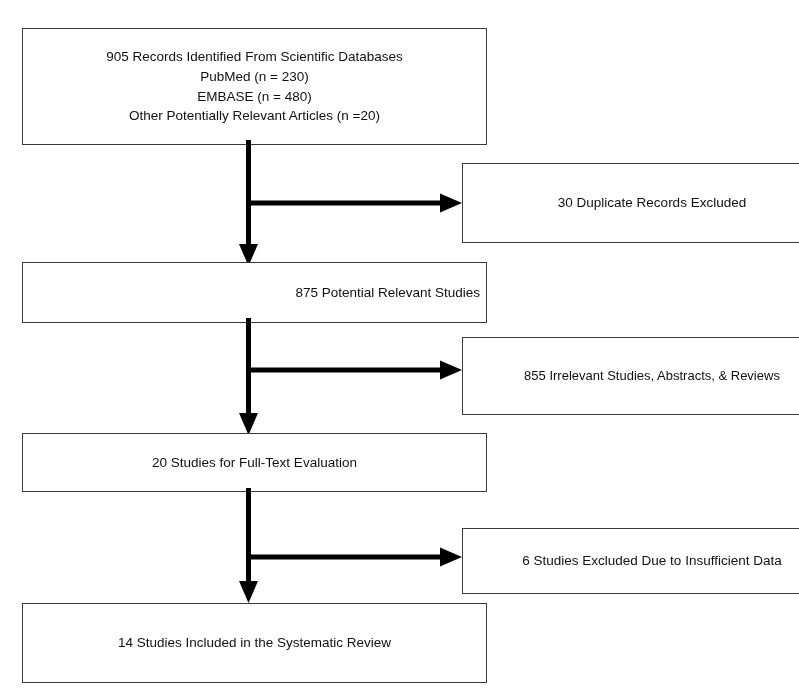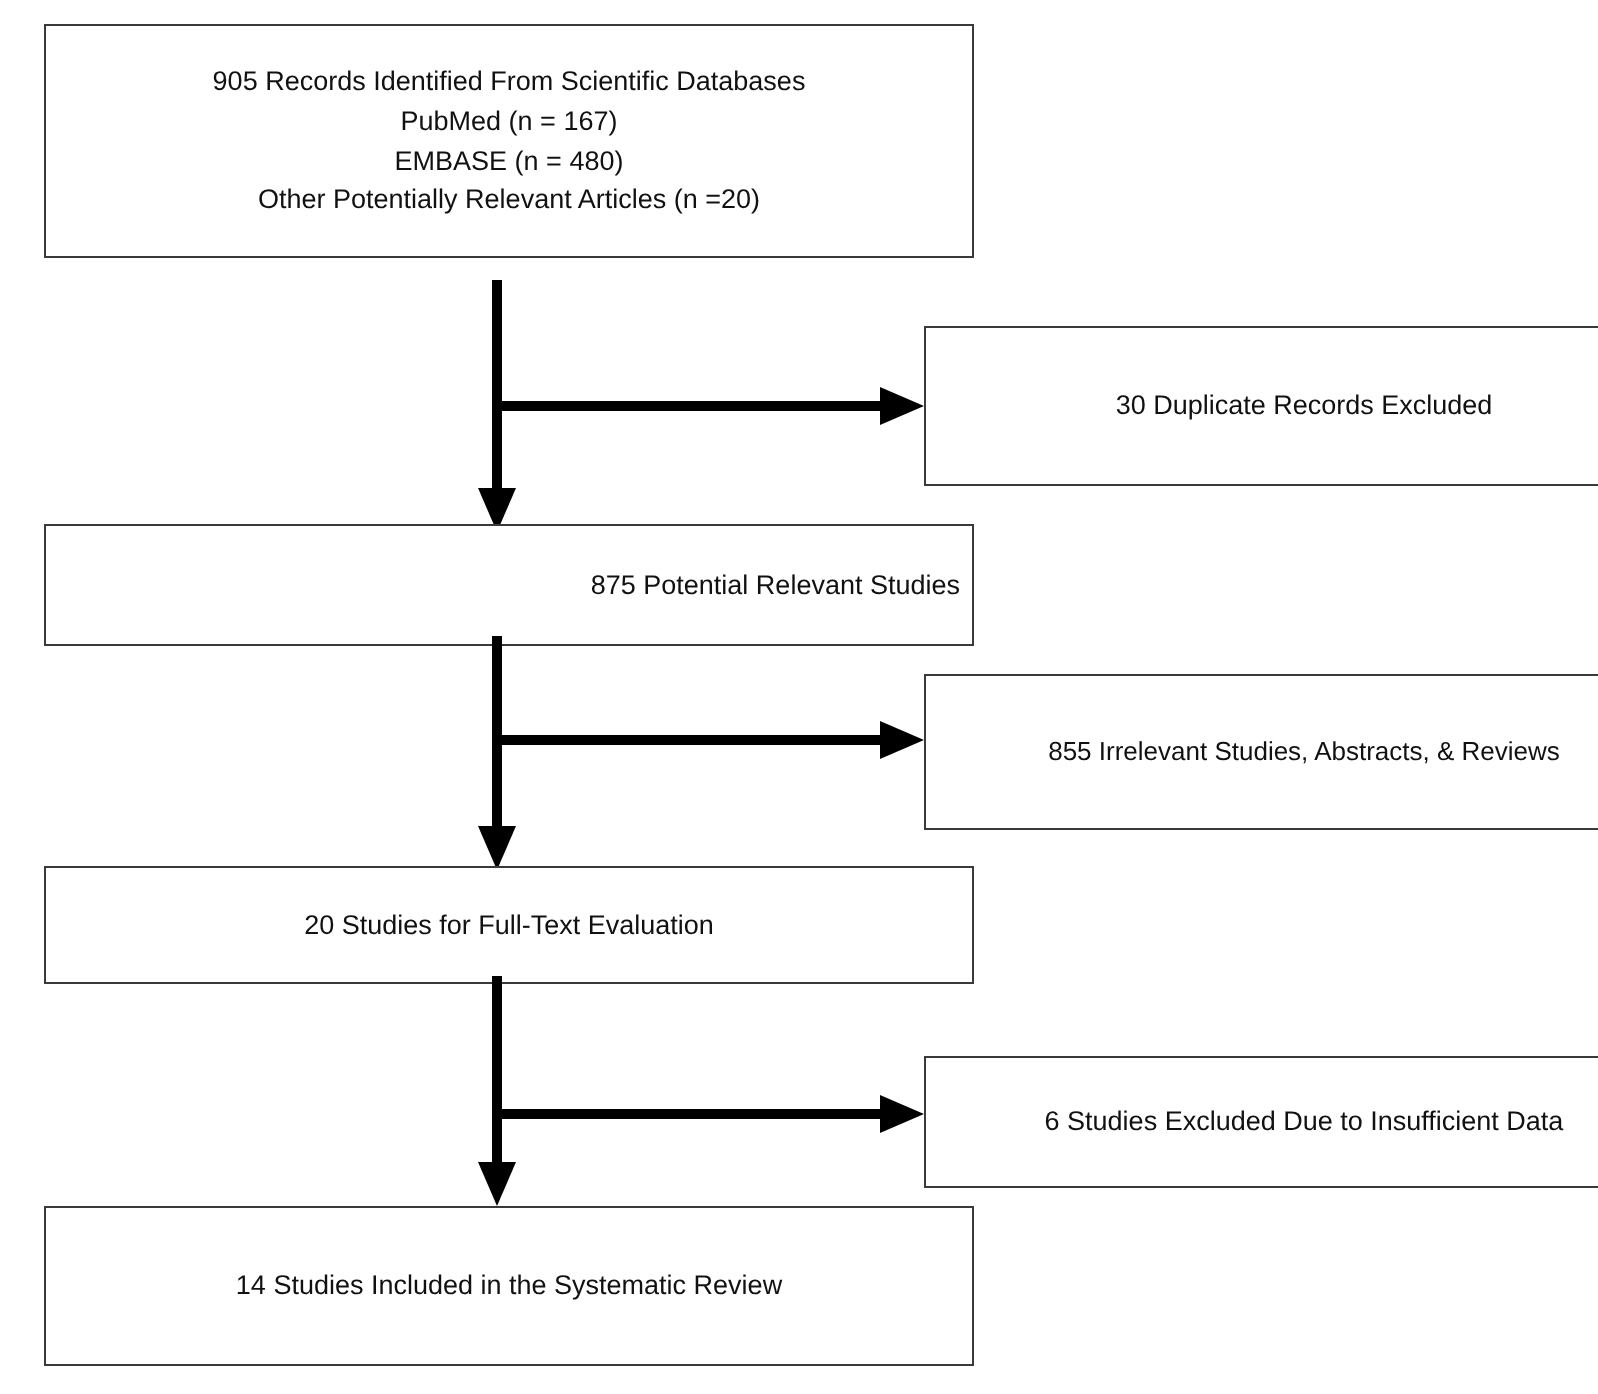--- a/index.html
+++ b/index.html
@@ -41,21 +41,21 @@
     box-sizing: border-box;
   }
   .node .line {
     display: block;
     white-space: nowrap;
   }
 
   .node.left  { left: 22px;  width: 465px; }
   .node.right { left: 462px; width: 380px; }
 
-  #box-identification { top: 12px;  height: 117px; }
+  #box-identification { top: 28px;  height: 117px; }
   #box-screening      { top: 262px; height: 61px; text-align: right;  }
   #box-eligibility    { top: 433px; height: 59px; justify-content: flex-end;  }
   #box-included       { top: 603px; height: 80px;  }
 
   #box-duplicates     { top: 163px; height: 80px;  }
   #box-irrelevant     { top: 337px; height: 78px;  font-size: 13px; }
   #box-insufficient   { top: 528px; height: 66px;  }
 
   
   .connector {
@@ -69,21 +69,21 @@
   #conn-3 { left: 0px; top: 488px; width: 799px; height: 122px; }
 </style>
 </head>
 <body>
 
 <div id="diagram">
 
   <div class="node left" id="box-identification">
     <div class="lines">
       <span class="line">905 Records Identified From Scientific Databases</span>
-      <span class="line">PubMed (n = 167)</span>
+      <span class="line">PubMed (n = 230)</span>
       <span class="line">EMBASE (n = 480)</span>
       <span class="line">Other Potentially Relevant Articles (n =20)</span>
     </div>
   </div>
 
   <div class="connector" id="conn-1">
     <svg width="799" height="130" viewBox="0 0 799 130">
 
       <line x1="248.5" y1="0" x2="248.5" y2="110" stroke="#000000" stroke-width="5"></line>
 

